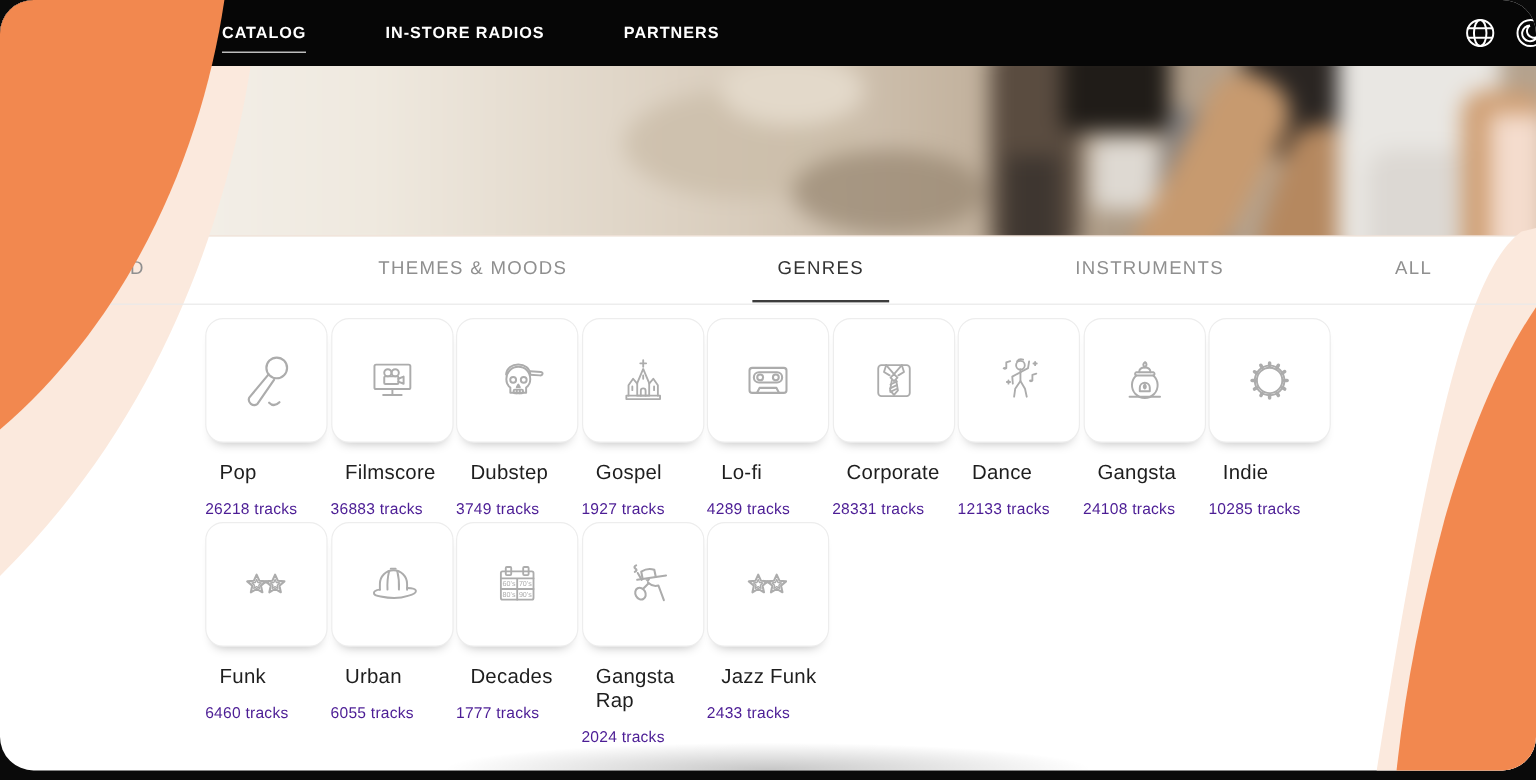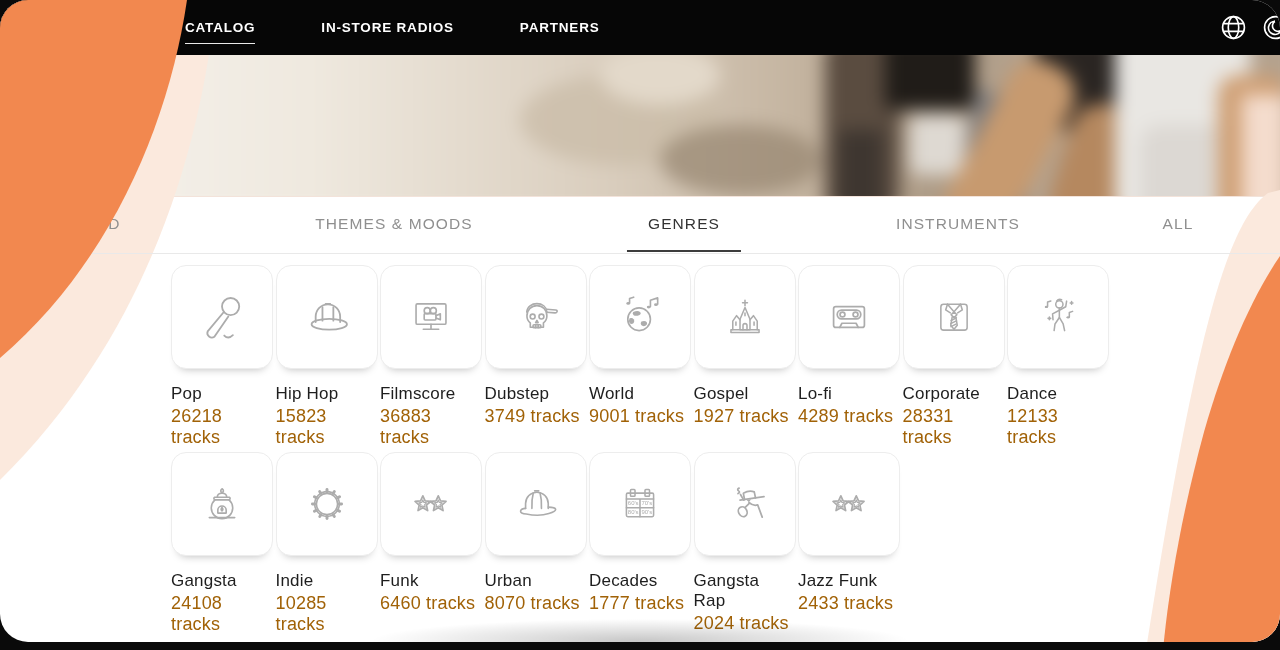--- a/index.html
+++ b/index.html
@@ -32,22 +32,22 @@
     width:114px;height:2px;background:#3c3c3c;}
 
   
   .grid{position:absolute;left:171px;top:265px;z-index:20;display:grid;
     grid-template-columns:repeat(9,102px);column-gap:2.5px;row-gap:4px;}
   .genre-cell{width:102px;}
   .genre-tile{box-sizing:border-box;width:102px;height:104px;background:#fff;border:1px solid #ededed;
     border-radius:15px;display:flex;align-items:center;justify-content:center;
     box-shadow:0 7px 9px -7px rgba(0,0,0,.28);cursor:pointer;}
   .genre-icon svg{display:block;}
-  .genre-name{margin-top:15px;font-size:17px;color:#1e1e1e;letter-spacing:.2px;}
-  .genre-count{margin-top:2px;font-size:18px;color:#a16207;letter-spacing:.2px;}
+  .genre-name{margin-top:15px;font-size:17px;color:#1e1e1e;letter-spacing:.2px;margin-left:12px;}
+  .genre-count{margin-top:12px;font-size:13px;color:#4c1d95;letter-spacing:.2px;}
 
   
   .blob-layer{position:absolute;left:0;top:0;width:1280px;height:650px;pointer-events:none;}
   .peach-layer{z-index:5;}
   .orange-layer{z-index:30;}
 
   .bottom-shadow{position:absolute;z-index:25;left:360px;bottom:-22px;width:560px;height:46px;
     background:radial-gradient(ellipse at center,rgba(0,0,0,.22) 0%,rgba(0,0,0,0) 68%);
     pointer-events:none;}
 </style>
@@ -117,34 +117,20 @@
               <circle cx="41.5" cy="20.5" r="9.5"></circle>
               <path d="M34 26.5 L16.2 47.8 a5 5 0 0 0 7.4 6 L39 31.5"></path>
               <path d="M34.5 52.5 q4.5 4.5 9.5 -0.5"></path>
             </svg>
           </span>
       </div>
       <div class="genre-name">Pop</div>
       <div class="genre-count">26218 tracks</div>
     </div>
 
-    <div class="genre-cell">
-      <div class="genre-tile">
-        <span class="genre-icon">
-            <svg width="58" height="58" viewBox="0 0 64 64" fill="none" stroke="#ACACAC" stroke-width="2" stroke-linecap="round" stroke-linejoin="round">
-              <ellipse cx="34.5" cy="40" rx="19.5" ry="6"></ellipse>
-              <path d="M19.5 37.5 v-6 a13.5 13.5 0 0 1 27 0 v6"></path>
-              <path d="M27 21 v15 M39 21 v15"></path>
-              <path d="M30.5 17.5 h5"></path>
-            </svg>
-          </span>
-      </div>
-      <div class="genre-name">Hip Hop</div>
-      <div class="genre-count">15823 tracks</div>
-    </div>
 
 
     <div class="genre-cell">
       <div class="genre-tile">
         <span class="genre-icon">
             <svg width="58" height="58" viewBox="0 0 64 64" fill="none" stroke="#ACACAC" stroke-width="1.8" stroke-linecap="round" stroke-linejoin="round">
               <rect x="15.5" y="17.5" width="33" height="22.5" rx="1.5"></rect>
               <path d="M32 40 v5.5 M23.5 45.5 h17"></path>
               <circle cx="27.8" cy="25" r="3.3"></circle>
               <circle cx="34.6" cy="25" r="3.3"></circle>
@@ -169,39 +155,20 @@
               <path d="M31.6 40.5 v3.4 M34.4 40.5 v3.4"></path>
               <path d="M21.8 26.5 c0.5 -6 5.5 -9.2 11.2 -9.2 c5.8 0 10.5 3.2 11 9"></path>
               <path d="M43.8 23.5 l10 0.8 q2 0.3 1.4 1.9 q-0.5 1.4 -2.5 1.2 l-9 -0.6"></path>
             </svg>
           </span>
       </div>
       <div class="genre-name">Dubstep</div>
       <div class="genre-count">3749 tracks</div>
     </div>
 
-    <div class="genre-cell">
-      <div class="genre-tile">
-        <span class="genre-icon">
-            <svg width="58" height="58" viewBox="0 0 64 64" fill="none" stroke="#ACACAC" stroke-width="1.8" stroke-linecap="round" stroke-linejoin="round">
-              <circle cx="31" cy="34.5" r="12.5"></circle>
-              <path d="M24.5 26.5 q5 -2.5 7.5 0 q1.8 2 -0.5 3.2 q-4 1.8 -6.5 0.3 q-2 -1.8 -0.5 -3.5 z" fill="#ACACAC" stroke="none"></path>
-              <path d="M20.5 33.5 q3 -1 4.5 1 q1.5 2 0 4.2 q-2.5 2 -4.5 0 q-1.3 -2.6 0 -5.2 z" fill="#ACACAC" stroke="none"></path>
-              <path d="M33.5 37 q4 -1.7 6 0.8 q1.2 2 -1 3.6 q-3.2 1.6 -5.2 -0.6 q-1.2 -2 0.2 -3.8 z" fill="#ACACAC" stroke="none"></path>
-              <path d="M20.5 16.5 v-4.8 l4.5 -1.6"></path>
-              <ellipse cx="19" cy="17" rx="2.1" ry="1.5" fill="#ACACAC" stroke="none"></ellipse>
-              <path d="M43.5 20.5 v-7 l8 -2.6 v7"></path>
-              <ellipse cx="41.6" cy="21" rx="2.1" ry="1.5" fill="#ACACAC" stroke="none"></ellipse>
-              <ellipse cx="49.6" cy="18.4" rx="2.1" ry="1.5" fill="#ACACAC" stroke="none"></ellipse>
-            </svg>
-          </span>
-      </div>
-      <div class="genre-name">World</div>
-      <div class="genre-count">9001 tracks</div>
-    </div>
 
 
     <div class="genre-cell">
       <div class="genre-tile">
         <span class="genre-icon">
             <svg width="58" height="58" viewBox="0 0 64 64" fill="none" stroke="#ACACAC" stroke-width="1.7" stroke-linecap="round" stroke-linejoin="round">
               <path d="M32 13.5 v6 M29.3 16.3 h5.4"></path>
               <path d="M26.5 34.5 L32 21.5 L37.5 34.5 V46 H26.5 Z"></path>
               <path d="M29.8 46 v-4.5 a2.2 2.2 0 0 1 4.4 0 V46"></path>
               <path d="M18.5 46 V36.5 L22.7 30.5 L26.5 35"></path>
@@ -334,21 +301,21 @@
         <span class="genre-icon">
             <svg width="58" height="58" viewBox="0 0 64 64" fill="none" stroke="#ACACAC" stroke-width="1.8" stroke-linecap="round" stroke-linejoin="round">
               <path d="M20.5 37 v-5.5 a12.5 12.5 0 0 1 25 0 V37"></path>
               <path d="M30.5 17.5 h4.5"></path>
               <path d="M29 19.8 q-2 7.5 -1.5 17 M36.5 19.8 q2 7.5 1.5 17"></path>
               <path d="M20.5 36.8 q-5.5 0.6 -5.5 3.2 q0 2.6 6.2 3.1 q14.5 3 25 -0.6 q8 -2.2 7.4 -4.7 q-0.5 -2.3 -8.1 -2.4"></path>
             </svg>
           </span>
       </div>
       <div class="genre-name">Urban</div>
-      <div class="genre-count">8070 tracks</div>
+      <div class="genre-count">6055 tracks</div>
     </div>
 
     <div class="genre-cell">
       <div class="genre-tile">
         <span class="genre-icon">
             <svg width="58" height="58" viewBox="0 0 64 64" fill="none" stroke="#ACACAC" stroke-width="1.7" stroke-linecap="round" stroke-linejoin="round">
               <rect x="17" y="20" width="30" height="26" rx="1.5"></rect>
               <rect x="21.5" y="16" width="5" height="7.5" rx="1"></rect>
               <rect x="37.5" y="16" width="5" height="7.5" rx="1"></rect>
               <path d="M17 26.5 h30 M32 26.5 V46 M17 36.2 h30"></path>

